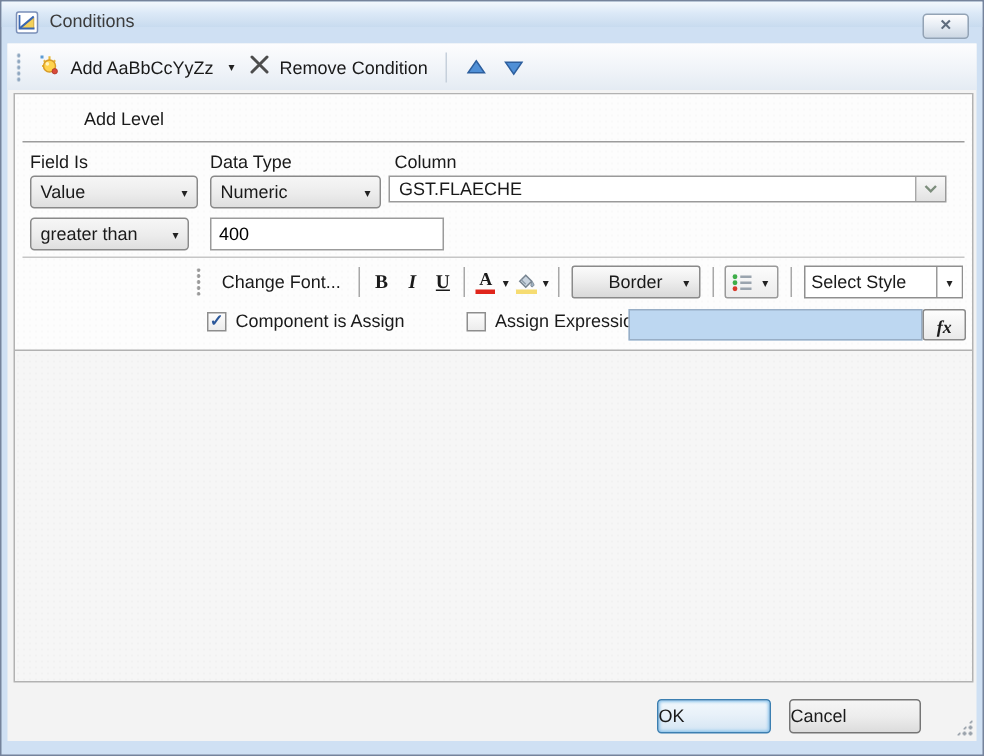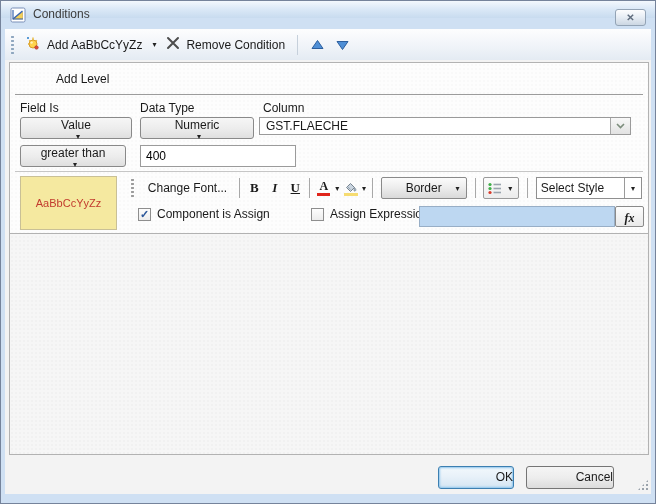--- a/index.html
+++ b/index.html
@@ -19,21 +19,21 @@
   .tb-sep{width:1px;height:20px;background:#c6d0db;margin:0 7px;}
   .arrow-btn{padding:2px 6px;}
   
   .panel{position:absolute;left:4px;top:33px;width:640px;height:393px;box-sizing:border-box;border:1px solid #b2b2b2;background:#f6f6f6;background-image:radial-gradient(rgba(0,0,0,0.02) 1px,transparent 1px);background-size:4px 4px;}
   .editor{position:absolute;left:0;top:0;right:0;height:170px;background:#fdfdfd;border-bottom:1px solid #b2b2b2;background-image:radial-gradient(rgba(0,0,0,0.015) 1px,transparent 1px);background-size:4px 4px;}
   .add-level{position:absolute;left:46px;top:9px;}
   .sep1{position:absolute;left:5px;right:5px;top:31px;height:1px;background:#9c9c9c;}
   .sep2{position:absolute;left:5px;right:5px;top:108px;height:1px;background:#c6c6c6;}
   .lbl{position:absolute;top:38px;}
   .lbl-field{left:10px;} .lbl-dtype{left:130px;} .lbl-col{left:253px;}
-  .combo{position:absolute;height:22px;box-sizing:border-box;border:1px solid #898989;border-radius:3px;background:linear-gradient(#f6f6f6,#ececec 55%,#dfdfdf);display:flex;align-items:center;justify-content:space-between;padding:0 6px;flex-direction:column;}
+  .combo{position:absolute;height:22px;box-sizing:border-box;border:1px solid #898989;border-radius:3px;background:linear-gradient(#f6f6f6,#ececec 55%,#dfdfdf);display:flex;align-items:center;justify-content:space-between;padding:0 6px;}
   .combo .caret{font-size:8px;color:#222;margin-left:4px;}
   .combo-field{left:10px;top:54px;width:112px;}
   .combo-dtype{left:130px;top:54px;width:114px;}
   .combo-op{left:10px;top:82px;width:106px;}
   .combo-column{position:absolute;left:249px;top:54px;width:372px;height:18px;box-sizing:border-box;border:1px solid #9a9a9a;background:#ffffff;display:flex;}
   .cc-text{flex:1;display:flex;align-items:center;padding-left:6px;}
   .cc-btn{width:20px;box-sizing:border-box;border-left:1px solid #a8a8a8;background:linear-gradient(#f8f8f8,#e2e2e2);display:flex;align-items:center;justify-content:center;}
   .txt-input{position:absolute;left:130px;top:82px;width:156px;height:22px;box-sizing:border-box;border:1px solid #9b9b9b;padding:0 5px;font:12px "Liberation Sans",sans-serif;background:#fff;}
   
   .preview{position:absolute;left:10px;top:113px;width:97px;height:54px;box-sizing:border-box;background:#f5e9a0;border:1px solid #c9c096;display:flex;align-items:center;justify-content:center;color:#c23b2e;font-size:11px;}
@@ -55,21 +55,21 @@
   .style-combo{width:114px;height:22px;box-sizing:border-box;margin:0 4px;border:1px solid #8f8f8f;background:#ffffff;display:flex;gap:16px;}
   .sc-text{flex:1;text-align:center;line-height:20px;white-space:nowrap;}
   .sc-arrow{width:17px;box-sizing:border-box;border-left:1px solid #9a9a9a;display:flex;align-items:center;justify-content:center;font-size:8px;color:#222;background:#fff;}
   
   .cbgroup{position:absolute;top:144px;display:flex;align-items:center;gap:6px;white-space:nowrap;}
   .cb1{left:128px;} .cb2{left:301px;}
   .checkbox{width:13px;height:13px;box-sizing:border-box;border:1px solid #8e8e8e;background:linear-gradient(#fdfdfd,#ececec);display:flex;align-items:center;justify-content:center;font-size:11px;line-height:11px;color:#2b579a;font-weight:bold;}
   .expr-field{position:absolute;left:409px;top:143px;width:196px;height:21px;box-sizing:border-box;border:1px solid #98aec6;background:#bdd7f1;font:12px "Liberation Sans",sans-serif;padding:0 4px;}
   .fx-btn{position:absolute;left:605px;top:143px;width:29px;height:21px;box-sizing:border-box;border:1px solid #8a8a8a;border-radius:2px;background:linear-gradient(#fdfdfd,#e9e9e9);display:flex;align-items:flex-end;justify-content:center;font-family:"Liberation Serif",serif;font-style:italic;font-weight:bold;font-size:12px;}
   
-  .btn{position:absolute;top:437px;height:23px;box-sizing:border-box;border-radius:3px;text-align:right;line-height:21px;}
+  .btn{position:absolute;top:437px;height:23px;box-sizing:border-box;border-radius:3px;text-align:left;line-height:21px;}
   .btn-ok{left:433px;width:76px;border:1px solid #3c7fb1;background:linear-gradient(#f2f8fc,#e8f1f9 45%,#d4e5f3);box-shadow:inset 0 0 2px 1px #8fc5ec;}
   .btn-cancel{left:521px;width:88px;border:1px solid #757575;background:linear-gradient(#f5f5f5,#ededed 50%,#dcdcdc);}
   .resize-grip{position:absolute;right:2px;bottom:3px;width:12px;height:12px;background-image:radial-gradient(circle at 2px 2px,#9aa2ab 1.2px,transparent 1.4px);background-size:4px 4px;clip-path:polygon(100% 0,100% 100%,0 100%);}
 </style>
 </head>
 <body>
 
 <div class="window">
 
   <div class="titlebar">
@@ -158,21 +158,20 @@
         </div>
 
         <div class="combo combo-op">
           <span>greater than</span>
           <span class="caret">▾</span>
         </div>
         <input class="txt-input" value="400" style="">
 
         <div class="sep2"></div>
 
-        <div class="preview">AaBbCcYyZz</div>
 
         <div class="fmtbar">
           <div class="fgrip"></div>
           <div class="flat-btn">Change Font...</div>
           <div class="fsep"></div>
           <div class="fmt-letter">B</div>
           <div class="fmt-letter fmt-i">I</div>
           <div class="fmt-letter fmt-u">U</div>
           <div class="fsep"></div>
           <div class="color-btn">

